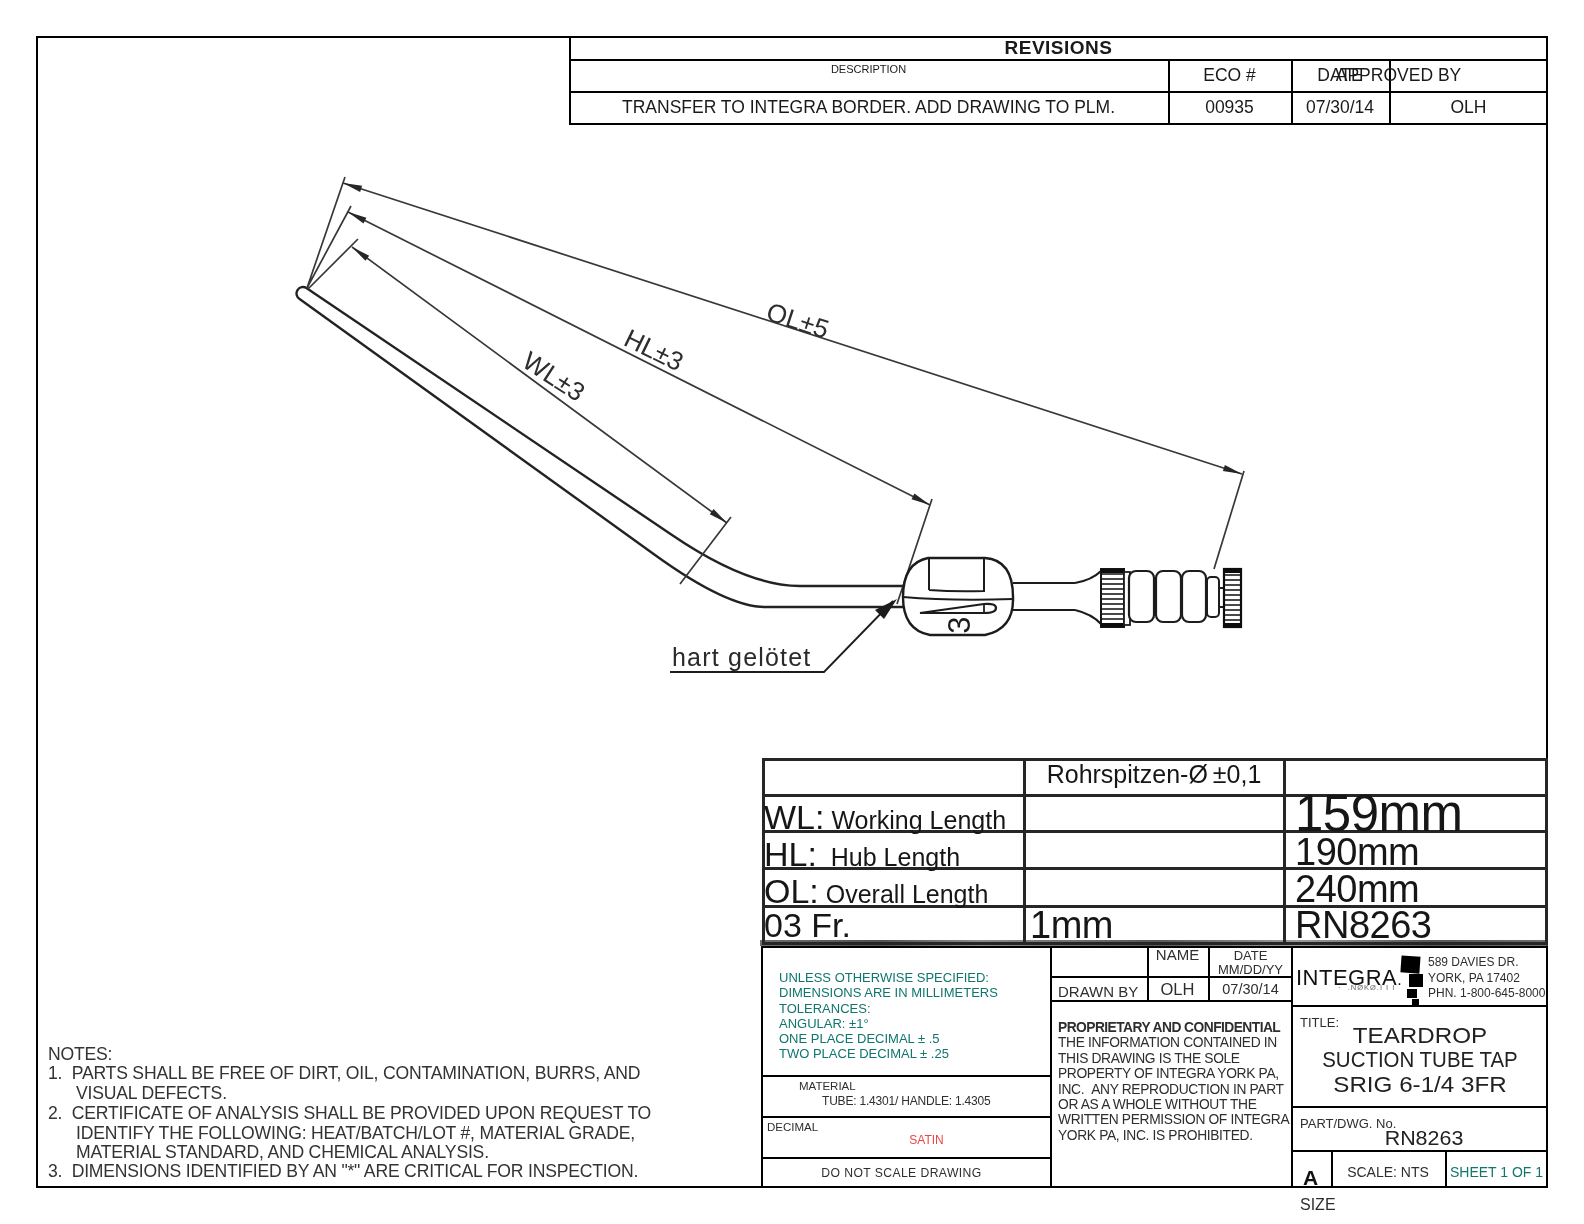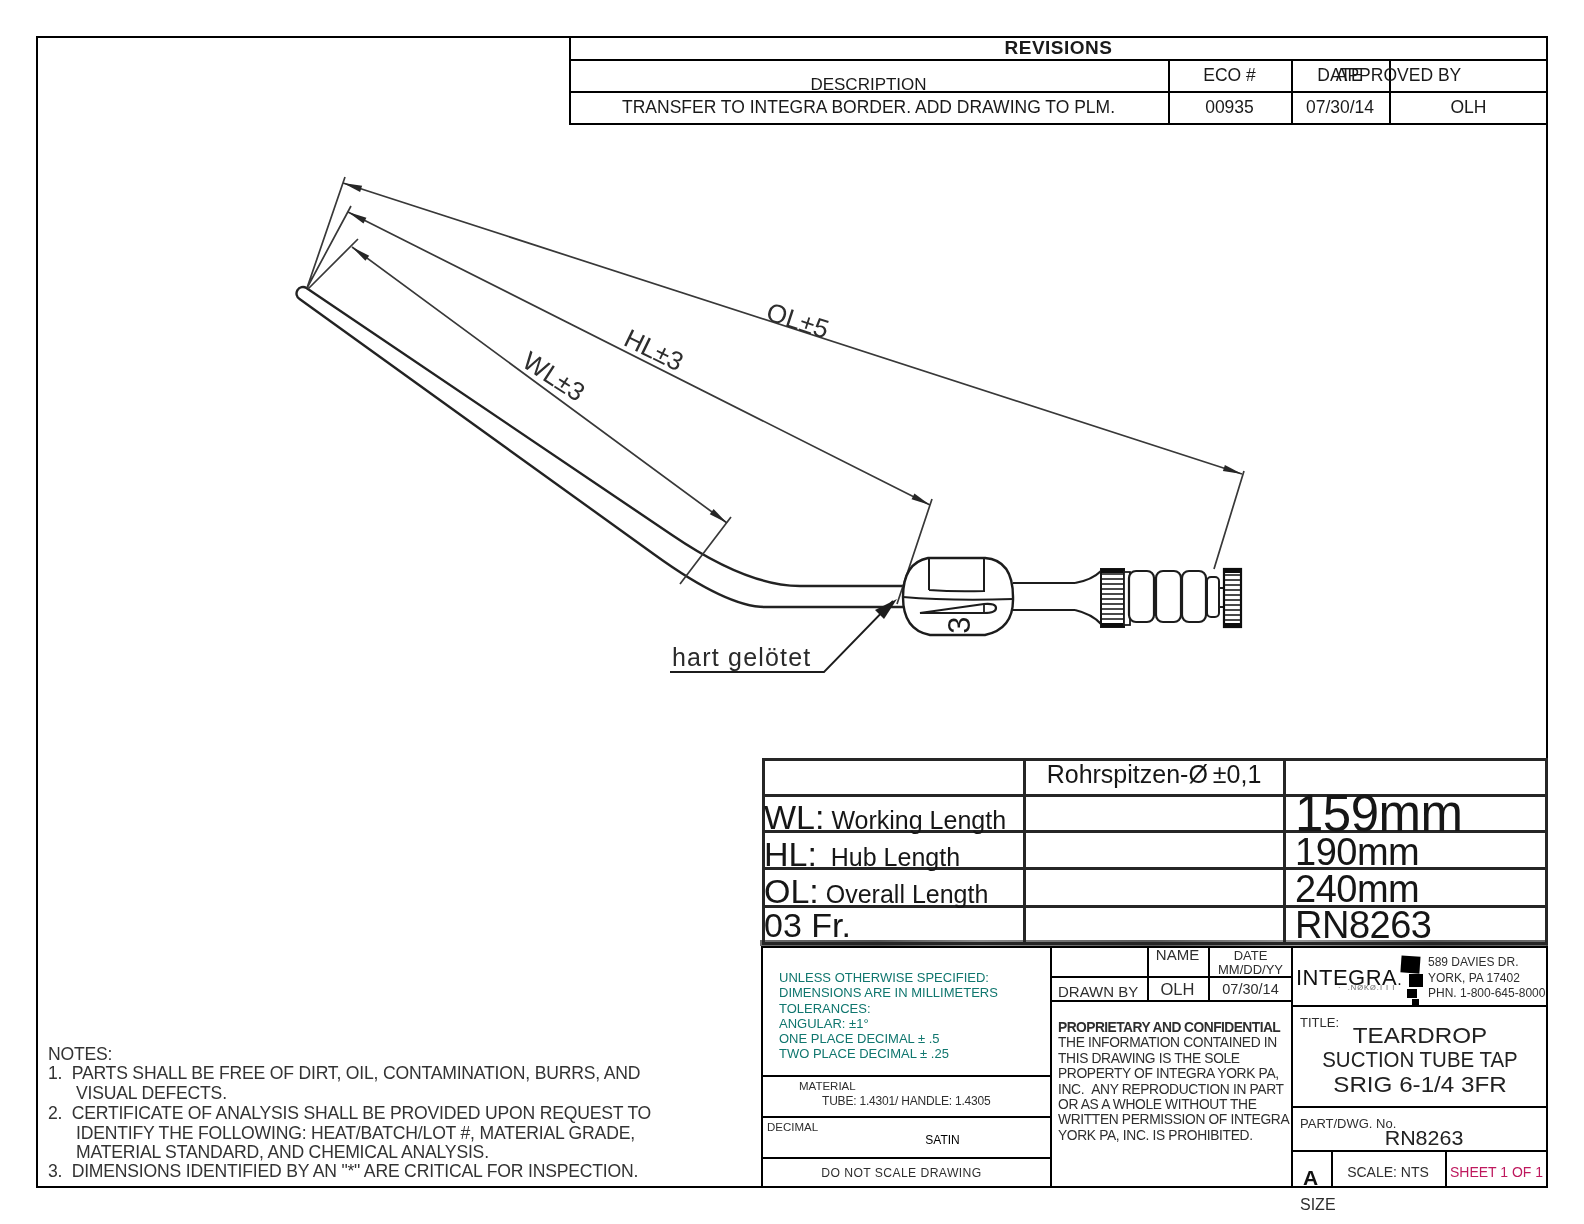--- a/index.html
+++ b/index.html
@@ -19,21 +19,21 @@
 <div class="abs" style="left:36px;top:36px;width:1512px;height:1152px;border:2.5px solid #000;box-sizing:border-box;"></div>
 
 <div class="vl" style="left:569px;top:36px;height:88px;"></div>
 <div class="hl" style="left:569px;top:59px;width:979px;"></div>
 <div class="hl" style="left:569px;top:91px;width:979px;"></div>
 <div class="hl" style="left:569px;top:123px;width:979px;"></div>
 <div class="vl" style="left:1168px;top:60px;height:63px;"></div>
 <div class="vl" style="left:1291px;top:60px;height:63px;"></div>
 <div class="vl" style="left:1389px;top:60px;height:63px;"></div>
 <div class="abs ctr" style="left:569px;top:37px;width:979px;height:21px;font-size:19px;font-weight:bold;letter-spacing:0.5px;">REVISIONS</div>
-<div class="abs ctr" style="left:569px;top:64px;width:599px;height:41px;font-size:17px;">DESCRIPTION</div>
+<div class="abs ctr" style="left:569px;top:48px;width:599px;height:41px;font-size:11px;">DESCRIPTION</div>
 <div class="abs ctr" style="left:1168px;top:60px;width:123px;height:31px;font-size:17.5px;">ECO #</div>
 <div class="abs ctr" style="left:1291px;top:60px;width:98px;height:31px;font-size:17.5px;">DATE</div>
 <div class="abs ctr" style="left:1319px;top:60px;width:159px;height:31px;font-size:17.5px;">APPROVED BY</div>
 <div class="abs ctr" style="left:569px;top:92px;width:599px;height:30px;font-size:17.5px;">TRANSFER TO INTEGRA BORDER. ADD DRAWING TO PLM.</div>
 <div class="abs ctr" style="left:1168px;top:92px;width:123px;height:30px;font-size:17.5px;">00935</div>
 <div class="abs ctr" style="left:1291px;top:92px;width:98px;height:30px;font-size:17.5px;">07/30/14</div>
 <div class="abs ctr" style="left:1389px;top:92px;width:159px;height:30px;font-size:17.5px;">OLH</div>
 
 <div id="dimtable" class="abs blur3" style="left:0;top:0;width:1584px;height:1224px;color:#161616;">
 <div class="abs" style="left:760px;top:940px;width:788px;height:6px;background:linear-gradient(90deg,#555 0%,#333 15%,#777 28%,#3a3a3a 50%,#888 68%,#3a3a3a 85%,#555 100%);opacity:0.85;"></div>
@@ -42,20 +42,21 @@
 <div class="abs" style="left:762px;top:830px;width:786px;height:3px;background:#262626;"></div>
 <div class="abs" style="left:762px;top:867px;width:786px;height:3px;background:#262626;"></div>
 <div class="abs" style="left:762px;top:905px;width:786px;height:3px;background:#262626;"></div>
 <div class="abs" style="left:1023px;top:758px;width:3px;height:187px;background:#262626;"></div>
 <div class="abs" style="left:1283px;top:758px;width:3px;height:187px;background:#262626;"></div>
 <div class="abs ctr" style="left:1024px;top:758px;width:260px;height:33px;font-size:25px;">Rohrspitzen-Ø ±0,1</div>
 <div class="abs" style="left:764px;top:802px;width:260px;font-size:25px;line-height:30px;white-space:nowrap;"><span style="font-size:34px;">WL:</span> Working Length</div>
 <div class="abs" style="left:764px;top:839px;width:260px;font-size:25px;line-height:30px;white-space:nowrap;"><span style="font-size:34px;">HL:</span>&nbsp;&nbsp;Hub Length</div>
 <div class="abs" style="left:764px;top:876px;width:260px;font-size:25px;line-height:30px;white-space:nowrap;"><span style="font-size:34px;">OL:</span> Overall Length</div>
 <div class="abs" style="left:764px;top:908px;width:260px;font-size:34px;line-height:34px;">03 Fr.</div>
+<div class="abs" style="left:1030px;top:906px;width:260px;font-size:38px;line-height:38px;letter-spacing:-0.5px;">1mm</div>
 <div class="abs" style="left:1295px;top:795px;width:260px;font-size:51px;line-height:38px;letter-spacing:-0.5px;">159mm</div>
 <div class="abs" style="left:1295px;top:833px;width:260px;font-size:38px;line-height:38px;letter-spacing:-0.5px;">190mm</div>
 <div class="abs" style="left:1295px;top:870px;width:260px;font-size:38px;line-height:38px;letter-spacing:-0.5px;">240mm</div>
 <div class="abs" style="left:1295px;top:906px;width:260px;font-size:38px;line-height:38px;letter-spacing:-0.5px;">RN8263</div>
 </div>
 
 <div class="vl" style="left:761px;top:947px;height:241px;"></div>
 <div class="hl" style="left:761px;top:946px;width:787px;"></div>
 <div class="vl" style="left:1050px;top:947px;height:241px;"></div>
 <div class="hl" style="left:761px;top:1075px;width:290px;"></div>
@@ -69,21 +70,21 @@
 <div class="hl" style="left:1291px;top:1005px;width:257px;"></div>
 <div class="hl" style="left:1291px;top:1106px;width:257px;"></div>
 <div class="hl" style="left:1291px;top:1150px;width:257px;"></div>
 <div class="vl" style="left:1331px;top:1151px;height:37px;"></div>
 <div class="vl" style="left:1445px;top:1151px;height:37px;"></div>
 
 <div class="abs" style="left:779px;top:970px;font-size:13px;line-height:15.3px;color:#0f766e;">UNLESS OTHERWISE SPECIFIED:<br>DIMENSIONS ARE IN MILLIMETERS<br>TOLERANCES:<br>ANGULAR: ±1°<br>ONE PLACE DECIMAL ± .5<br>TWO PLACE DECIMAL ± .25</div>
 <div class="abs" style="left:767px;top:1080px;font-size:11.5px;color:#2e2e2e;margin-left:32px;">MATERIAL</div>
 <div class="abs" style="left:822px;top:1094px;font-size:12px;letter-spacing:-0.2px;color:#2e2e2e;">TUBE: 1.4301/ HANDLE: 1.4305</div>
 <div class="abs" style="left:767px;top:1121px;font-size:11.5px;color:#2e2e2e;">DECIMAL</div>
-<div class="abs ctr" style="left:798px;top:1133px;width:289px;height:14px;font-size:12px;color:#000000;">SATIN</div>
+<div class="abs ctr" style="left:782px;top:1133px;width:289px;height:14px;font-size:12px;color:#ef4444;">SATIN</div>
 <div class="abs ctr" style="left:757px;top:1162px;width:289px;height:22px;font-size:12.2px;letter-spacing:0.4px;color:#2e2e2e;">DO NOT SCALE DRAWING</div>
 
 <div class="abs ctr" style="left:1147px;top:947px;width:61px;height:15px;font-size:15px;color:#2e2e2e;">NAME</div>
 <div class="abs ctr" style="left:1208px;top:948px;width:85px;height:29px;font-size:13px;line-height:13.8px;color:#2e2e2e;">DATE<br>MM/DD/YY</div>
 <div class="abs" style="left:1058px;top:983px;font-size:15px;color:#2e2e2e;">DRAWN BY</div>
 <div class="abs ctr" style="left:1147px;top:977px;width:61px;height:24px;font-size:16.5px;color:#2e2e2e;">OLH</div>
 <div class="abs ctr" style="left:1208px;top:977px;width:85px;height:24px;font-size:14.5px;color:#2e2e2e;">07/30/14</div>
 <div class="abs" style="left:1058px;top:1020px;font-size:13.8px;letter-spacing:-0.35px;line-height:15.4px;color:#2e2e2e;white-space:nowrap;"><b style="letter-spacing:-0.55px;">PROPRIETARY AND CONFIDENTIAL</b><br>THE INFORMATION CONTAINED IN<br>THIS DRAWING IS THE SOLE<br>PROPERTY OF INTEGRA YORK PA,<br>INC.&nbsp;&nbsp;ANY REPRODUCTION IN PART<br>OR AS A WHOLE WITHOUT THE<br>WRITTEN PERMISSION OF INTEGRA<br>YORK PA, INC. IS PROHIBITED.</div>
 
 <div class="abs" style="left:1296px;top:967px;font-size:22px;line-height:22px;letter-spacing:0.5px;color:#111;">INTEGRA<span style="font-size:16px;">.</span></div>
@@ -98,21 +99,21 @@
 
 <div class="abs" style="left:1300px;top:1015px;font-size:13px;color:#2e2e2e;">TITLE:</div>
 <div class="abs ctr" style="left:1292px;top:1025px;width:256px;height:22px;font-size:22px;color:#222;transform:scaleX(1.1);transform-origin:center;">TEARDROP</div>
 <div class="abs ctr" style="left:1292px;top:1049px;width:256px;height:22px;font-size:22px;color:#222;transform:scaleX(0.93);transform-origin:center;">SUCTION TUBE TAP</div>
 <div class="abs ctr" style="left:1292px;top:1074px;width:256px;height:22px;font-size:22px;color:#222;transform:scaleX(1.1);transform-origin:center;">SRIG 6-1/4 3FR</div>
 <div class="abs" style="left:1300px;top:1116px;font-size:13px;color:#2e2e2e;">PART/DWG. No.</div>
 <div class="abs ctr" style="left:1296px;top:1128px;width:256px;height:20px;font-size:19.5px;color:#222;transform:scaleX(1.1);transform-origin:center;">RN8263</div>
 <div class="abs" style="left:1300px;top:1196px;font-size:16px;color:#2e2e2e;">SIZE</div>
 <div class="abs" style="left:1303px;top:1167px;font-size:21px;line-height:21px;font-weight:bold;color:#111;">A</div>
 <div class="abs ctr" style="left:1331px;top:1153px;width:114px;height:37px;font-size:14px;color:#2e2e2e;">SCALE: NTS</div>
-<div class="abs ctr" style="left:1445px;top:1153px;width:103px;height:37px;font-size:14px;color:#be185d;">SHEET 1 OF 1</div>
+<div class="abs ctr" style="left:1445px;top:1153px;width:103px;height:37px;font-size:14px;color:#0f766e;">SHEET 1 OF 1</div>
 
 <div class="abs nt" style="left:48px;top:1044px;">NOTES:</div>
 <div class="abs nt" style="left:48px;top:1063px;">1.&nbsp;&nbsp;PARTS SHALL BE FREE OF DIRT, OIL, CONTAMINATION, BURRS, AND</div>
 <div class="abs nt" style="left:76px;top:1083px;">VISUAL DEFECTS.</div>
 <div class="abs nt" style="left:48px;top:1103px;">2.&nbsp;&nbsp;CERTIFICATE OF ANALYSIS SHALL BE PROVIDED UPON REQUEST TO</div>
 <div class="abs nt" style="left:76px;top:1123px;">IDENTIFY THE FOLLOWING: HEAT/BATCH/LOT #, MATERIAL GRADE,</div>
 <div class="abs nt" style="left:76px;top:1142px;">MATERIAL STANDARD, AND CHEMICAL ANALYSIS.</div>
 <div class="abs nt" style="left:48px;top:1161px;">3.&nbsp;&nbsp;DIMENSIONS IDENTIFIED BY AN "*" ARE CRITICAL FOR INSPECTION.</div>
 
 <svg class="abs" style="left:0;top:0;" width="1584" height="1224" viewBox="0 0 1584 1224">

